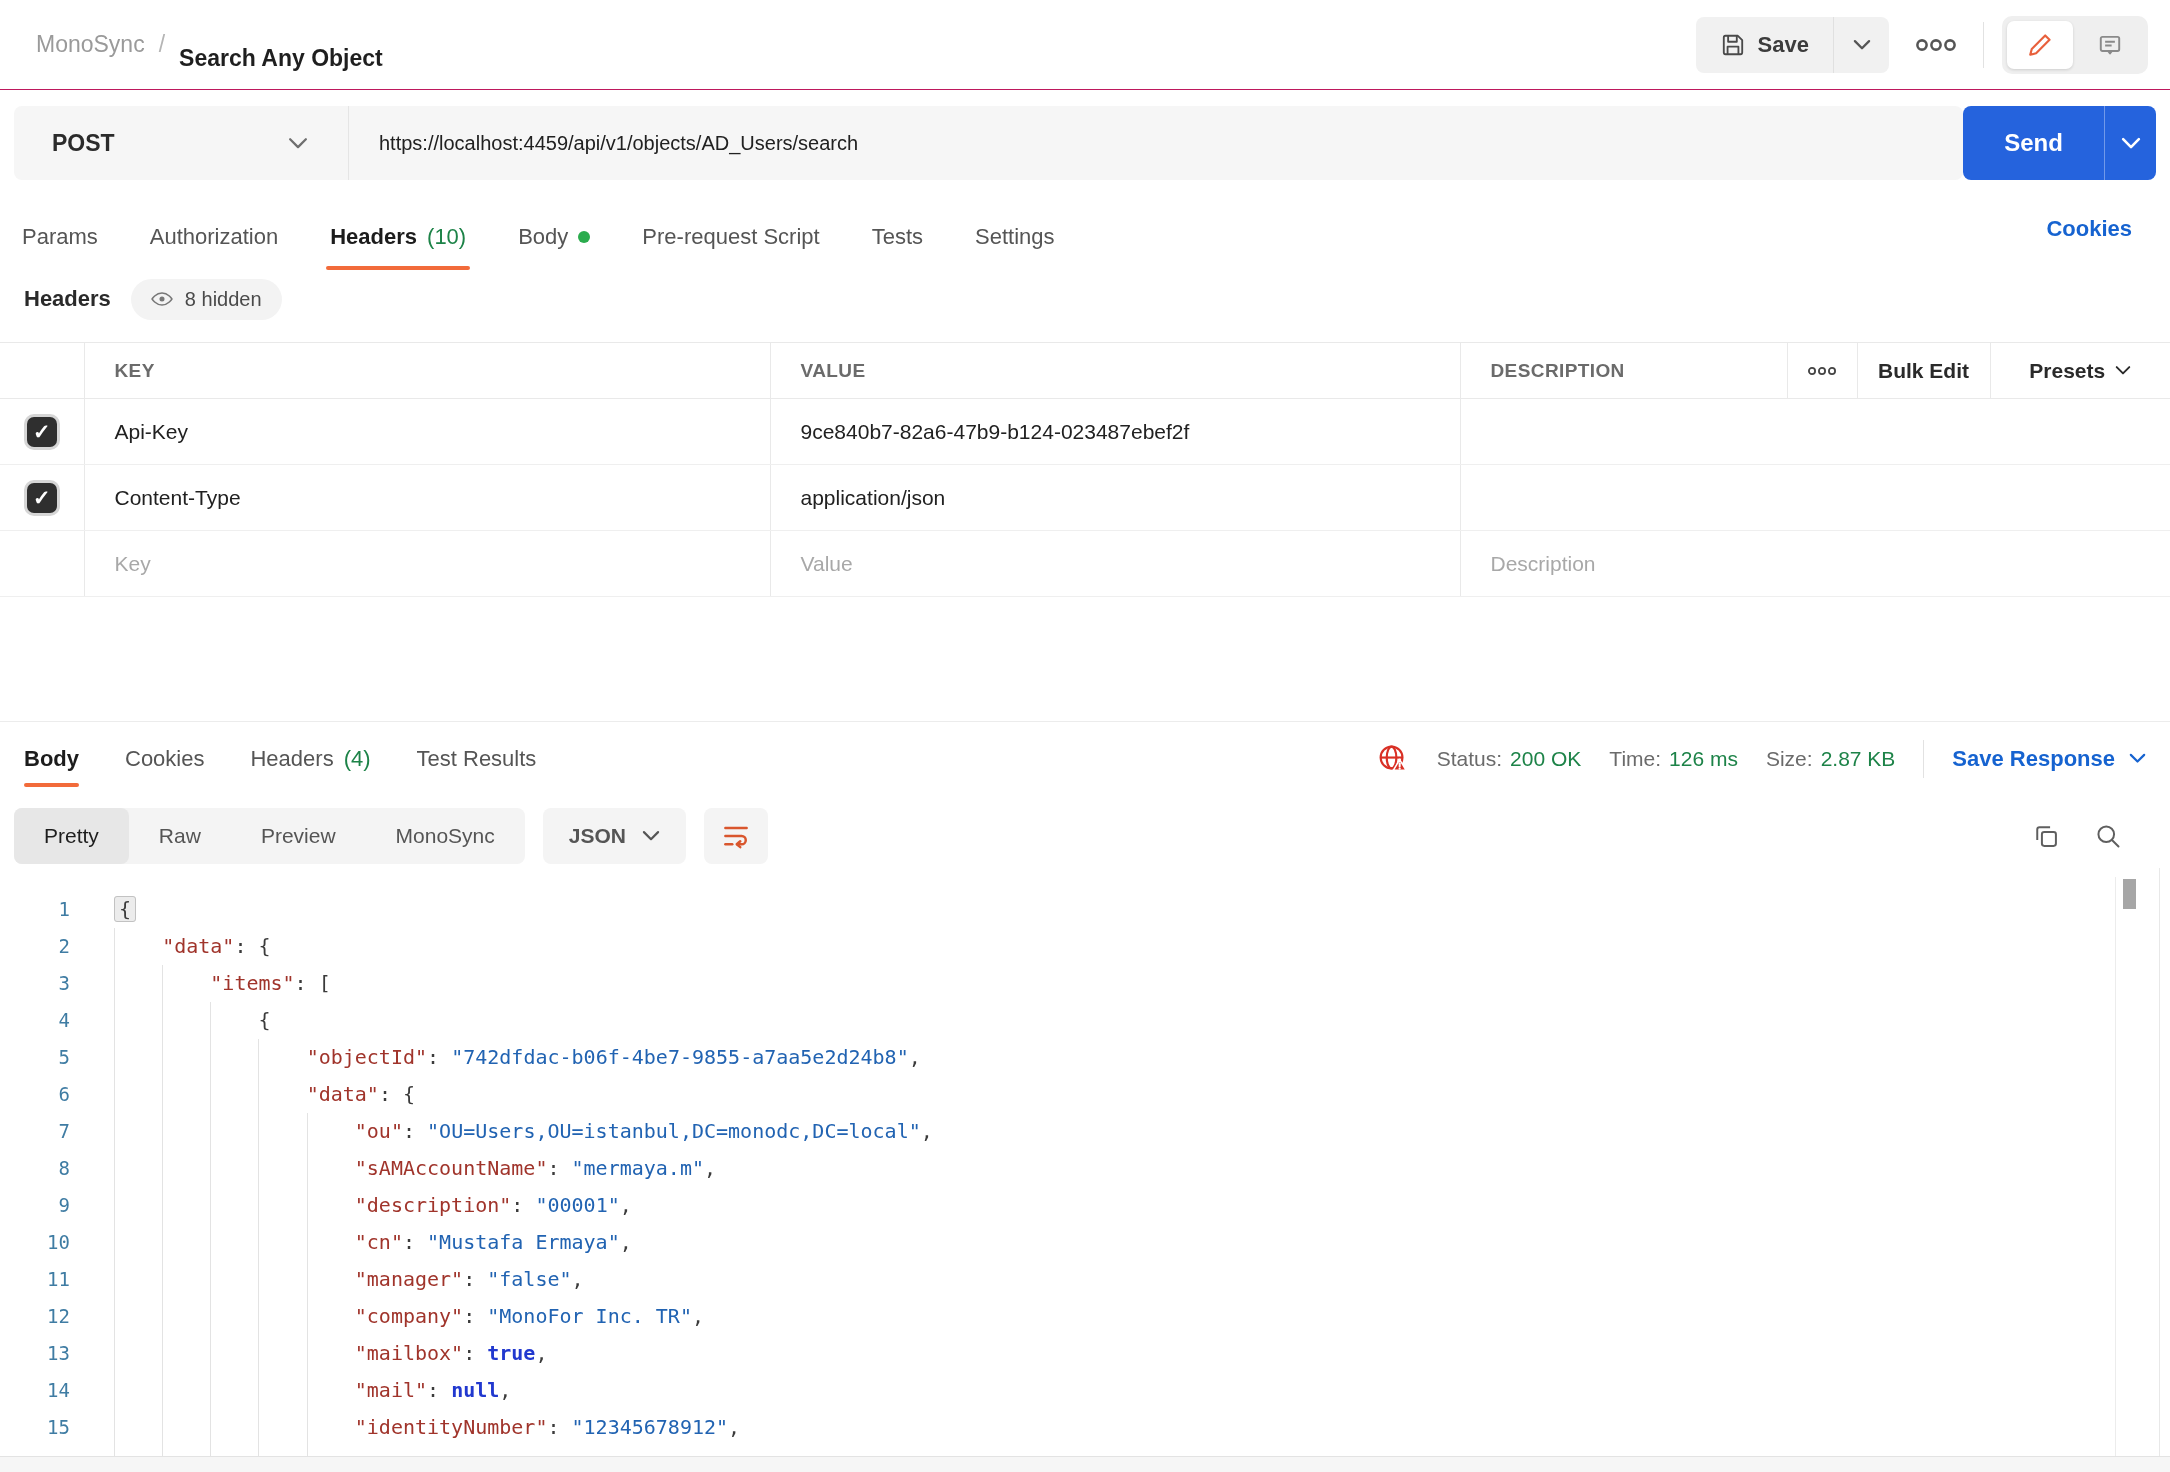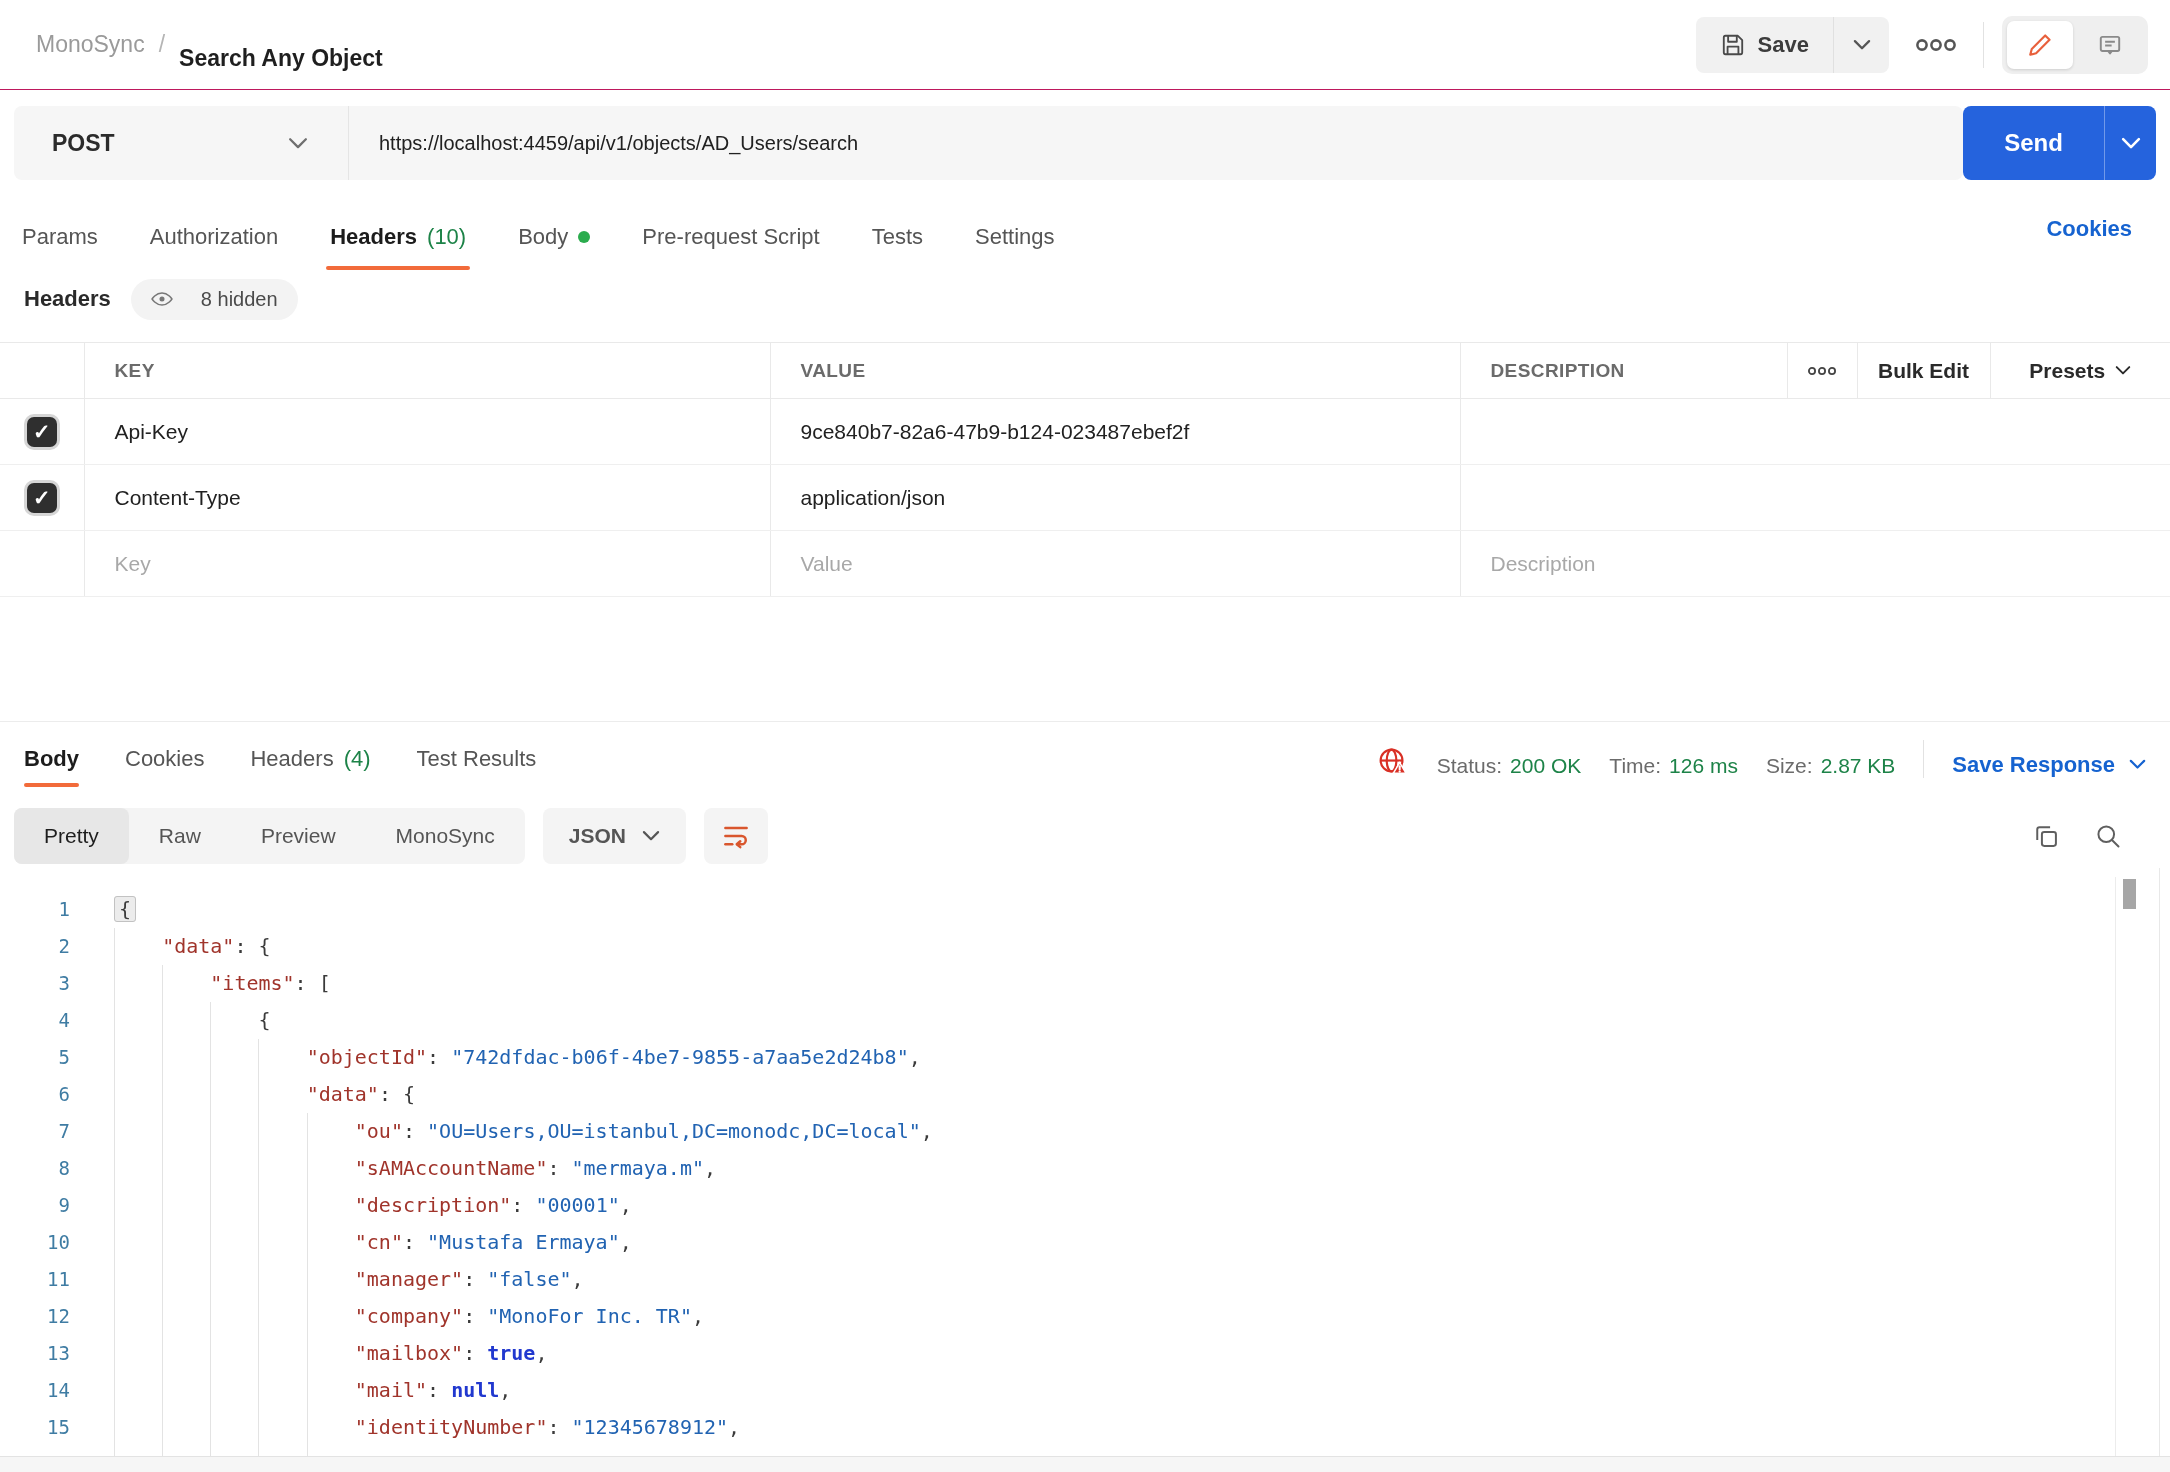--- a/index.html
+++ b/index.html
@@ -40,21 +40,21 @@
   .tab { position:relative; padding-bottom:20px; font-size:22px; color:#555; display:flex; align-items:center; gap:10px;margin-top:8px; }
   .tab.active { color:#1c1c1c; font-weight:600; }
   .tab.active::after { content:""; position:absolute; left:-4px; right:-4px; bottom:0; height:4px; background:var(--accent_orange,#f26b3a); border-radius:3px; }
   .tab .count { color:var(--success_green,#1d8348); font-weight:400; }
   .tab .dot { width:12px; height:12px; border-radius:50%; background:#2bac4e; display:inline-block; }
   .cookies { position:absolute; right:38px; top:22px; color:var(--link_blue,#1663d0); font-size:22px; font-weight:600; }
 
   
   .headers-subrow { height:58px; display:flex; align-items:center; gap:20px; padding:0 24px; }
   .hdr-title { font-size:22px; font-weight:600; color:#2a2a2a; }
-  .hidden-pill { display:flex; align-items:center; gap:28px; background:#f3f3f3; border-radius:999px; padding:9px 20px; font-size:20px; color:#4a4a4a; }
+  .hidden-pill { display:flex; align-items:center; gap:12px; background:#f3f3f3; border-radius:999px; padding:9px 20px; font-size:20px; color:#4a4a4a; }
 
   
   .kv-table { width:100%; border-collapse:collapse; table-layout:fixed; margin-top:14px; }
   .kv-table col.c-check{width:84px} .kv-table col.c-key{width:686px} .kv-table col.c-val{width:690px}
   .kv-table col.c-desc{width:327px} .kv-table col.c-ooo{width:70px} .kv-table col.c-bulk{width:133px} .kv-table col.c-presets{width:180px}
   .kv-table th { height:56px; border-top:1px solid #e9e9e9; border-bottom:1px solid #e9e9e9; font-size:19px; font-weight:600; color:#6b6b6b; text-align:left; letter-spacing:.4px; }
   .kv-table th.bl, .kv-table td.bl { border-left:1px solid #e9e9e9; }
   .kv-table th .thbtn { font-size:21px; color:#2a2a2a; font-weight:600; width:100%; display:flex; align-items:center; justify-content:center; gap:10px; }
   .kv-table th .ooo-btn { color:#444; display:flex; align-items:center; justify-content:center; width:100%; }
   .kv-table td { height:66px; border-bottom:1px solid #efefef; font-size:21px; color:#212121; }
@@ -66,21 +66,21 @@
 
   .response-gap { height:124px; }
 
   
   .resp-header { height:74px; border-top:1px solid #ececec; display:flex; align-items:center; padding:0 24px; }
   .resp-tabs { display:flex; gap:46px; height:100%; }
   .rtab { position:relative; display:flex; align-items:center; gap:10px; font-size:22px; color:#555; }
   .rtab.active { color:#1c1c1c; font-weight:700; }
   .rtab.active::after { content:""; position:absolute; left:0; right:0; bottom:8px; height:4px; background:var(--accent_orange,#f26b3a); border-radius:3px; }
   .rtab .count { color:var(--success_green,#1d8348); font-weight:400; }
-  .status-cluster { margin-left:auto; display:flex; align-items:flex-end; gap:28px; }
+  .status-cluster { margin-left:auto; display:flex; align-items:center; gap:28px; }
   .stat { font-size:21px; color:#6b6b6b; display:flex; gap:8px; }
   .stat .val { color:var(--success_green,#1d8348); }
   .globe-btn { display:flex; align-items:center; }
   .save-resp { display:flex; align-items:center; gap:14px; color:var(--link_blue,#1663d0); font-size:22px; font-weight:600; }
 
   
   .view-controls { margin:12px 14px 0; height:58px; display:flex; align-items:center; gap:18px; }
   .seg-group { background:#f4f4f4; border-radius:8px; height:56px; display:flex; }
   .vseg { padding:0 30px; font-size:21px; color:#555; border-radius:8px; }
   .vseg.active { background:#e7e7e7; color:#1d1d1d; }

